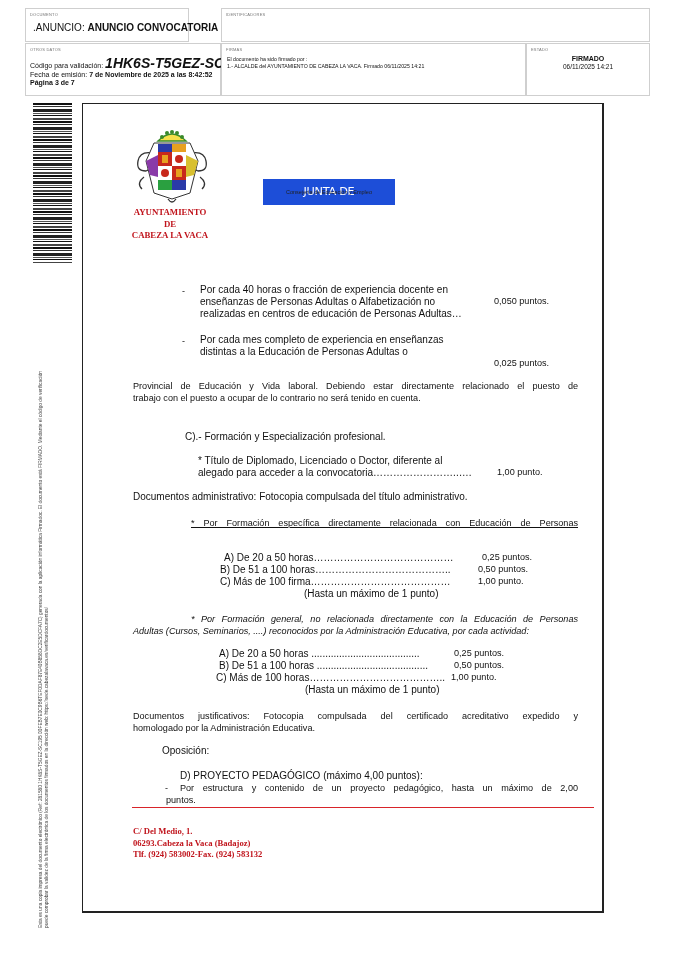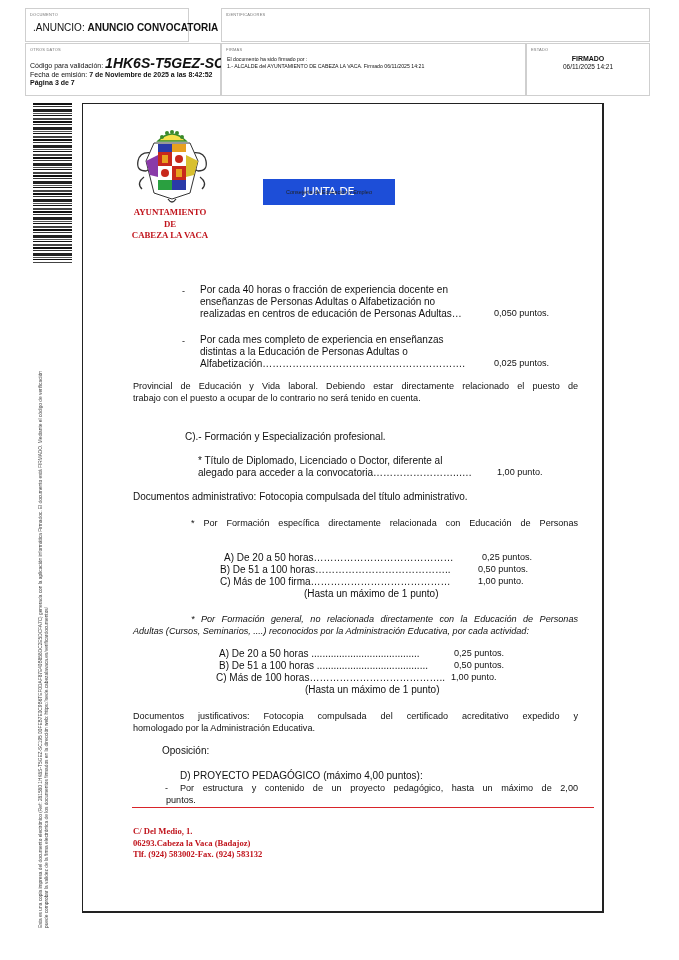--- a/index.html
+++ b/index.html
@@ -128,47 +128,46 @@
 </div>
 <div id="junta-logo">JUNTA DE EXTREMADURA</div>
 <div class="junta-sub">Consejería de Educación y Empleo</div>
 
 <span class="dash" style="left:182px;top:286px;">-</span>
 <div class="t" style="left:200px;top:284px;">
   <div>Por cada 40 horas o fracción de experiencia docente en</div>
   <div>enseñanzas de Personas Adultas o Alfabetización no</div>
   <div>realizadas en centros de educación de Personas Adultas…</div>
 </div>
-<span class="pts" style="left:494px;top:308px;">0,050 puntos.</span>
+<span class="pts" style="left:494px;top:296px;">0,050 puntos.</span>
 
 <span class="dash" style="left:182px;top:336px;">-</span>
 <div class="t" style="left:200px;top:334px;">
   <div>Por cada mes completo de experiencia en enseñanzas</div>
   <div>distintas a la Educación de Personas Adultas o</div>
-  <div>Alfabetización…………………………………………………….</div>
 </div>
 <span class="pts" style="left:494px;top:358px;">0,025 puntos.</span>
 
 <div class="j" style="left:133px;top:380px;width:445px;">
   <div class="jl">Provincial de Educación y Vida laboral. Debiendo estar directamente relacionado el puesto de</div>
   <div>trabajo con el puesto a ocupar de lo contrario no será tenido en cuenta.</div>
 </div>
 
 <div class="t" style="left:185px;top:431px;">C).- Formación y Especialización profesional.</div>
 
 <div class="t" style="left:198px;top:455px;">
   <div>* Título de Diplomado, Licenciado o Doctor, diferente al</div>
   <div>alegado para acceder a la convocatoria……………………..….</div>
 </div>
 <span class="pts" style="left:497px;top:467px;">1,00 punto.</span>
 
 <div class="t" style="left:133px;top:491px;">Documentos administrativo: Fotocopia compulsada del título administrativo.</div>
 
 <div class="j" style="left:133px;top:517px;width:445px;">
-  <div style="padding-left:58px;" class="jl">* Por Formación específica directamente relacionada con Educación de Personas</div>
+  <div style="padding-left:58px;text-decoration:underline;" class="jl">* Por Formación específica directamente relacionada con Educación de Personas</div>
 </div>
 <div class="t" style="left:224px;top:552px;">A) De 20 a 50 horas……………………………………</div>
 <span class="pts" style="left:482px;top:552px;">0,25 puntos.</span>
 <div class="t" style="left:220px;top:564px;">B) De 51 a 100 horas…………………………………..</div>
 <span class="pts" style="left:478px;top:564px;">0,50 puntos.</span>
 <div class="t" style="left:220px;top:576px;">C) Más de 100 firma……………………………………</div>
 <span class="pts" style="left:478px;top:576px;">1,00 punto.</span>
 <div class="t" style="left:304px;top:588px;">(Hasta un máximo de 1 punto)</div>
 
 <div class="j" style="left:133px;top:613px;width:445px;font-style:italic;">

